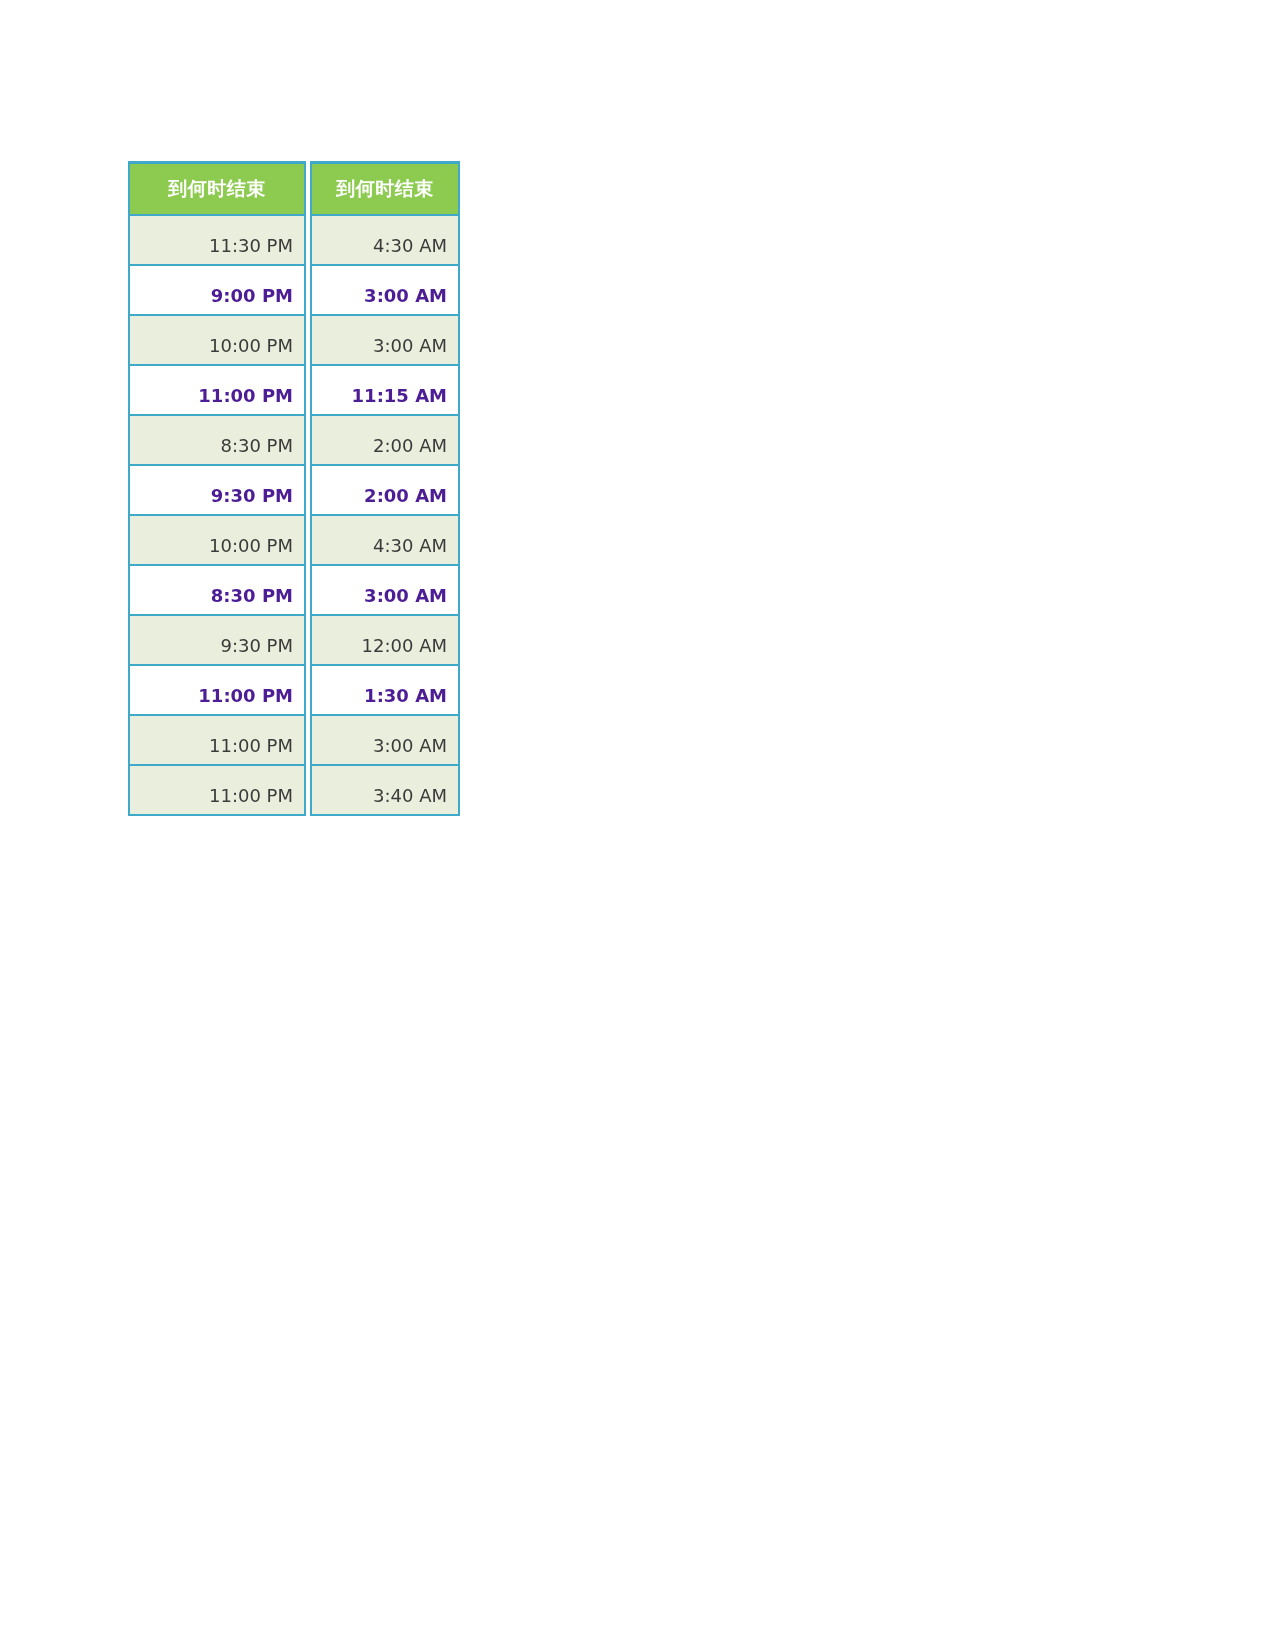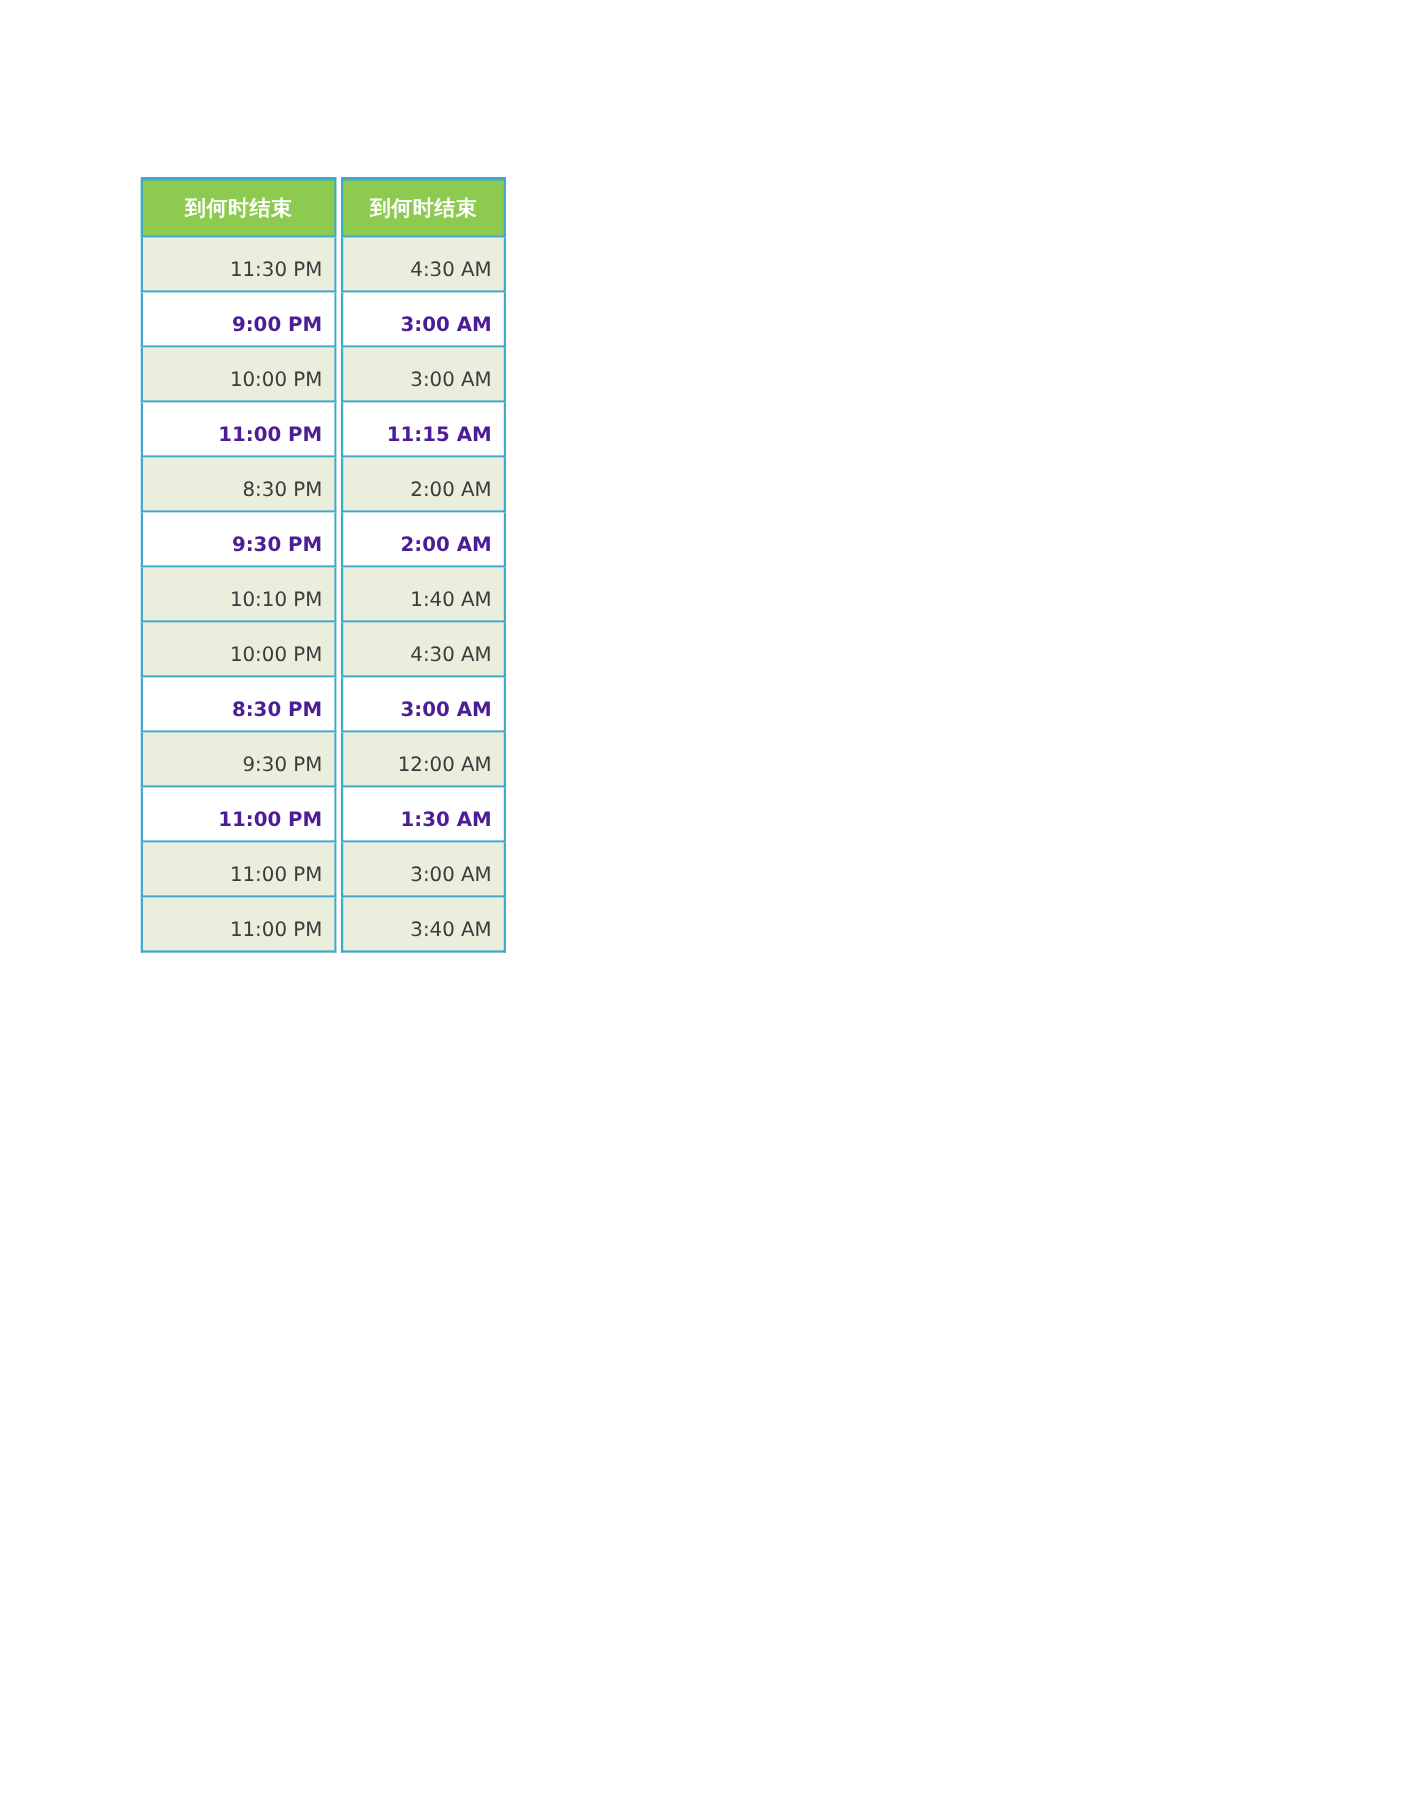--- a/index.html
+++ b/index.html
@@ -142,25 +142,20 @@
           <td class="cell first">8:30 PM</td>
           <td class="gap"></td>
           <td class="cell second">2:00 AM</td>
         </tr>
         <tr class="band-b">
           <td class="cell first">9:30 PM</td>
           <td class="gap"></td>
           <td class="cell second">2:00 AM</td>
         </tr>
         <tr class="band-a">
-          <td class="cell first">10:10 PM</td>
-          <td class="gap"></td>
-          <td class="cell second">1:40 AM</td>
-        </tr>
-        <tr class="band-a">
           <td class="cell first">10:00 PM</td>
           <td class="gap"></td>
           <td class="cell second">4:30 AM</td>
         </tr>
         <tr class="band-b">
           <td class="cell first">8:30 PM</td>
           <td class="gap"></td>
           <td class="cell second">3:00 AM</td>
         </tr>
         <tr class="band-a">

